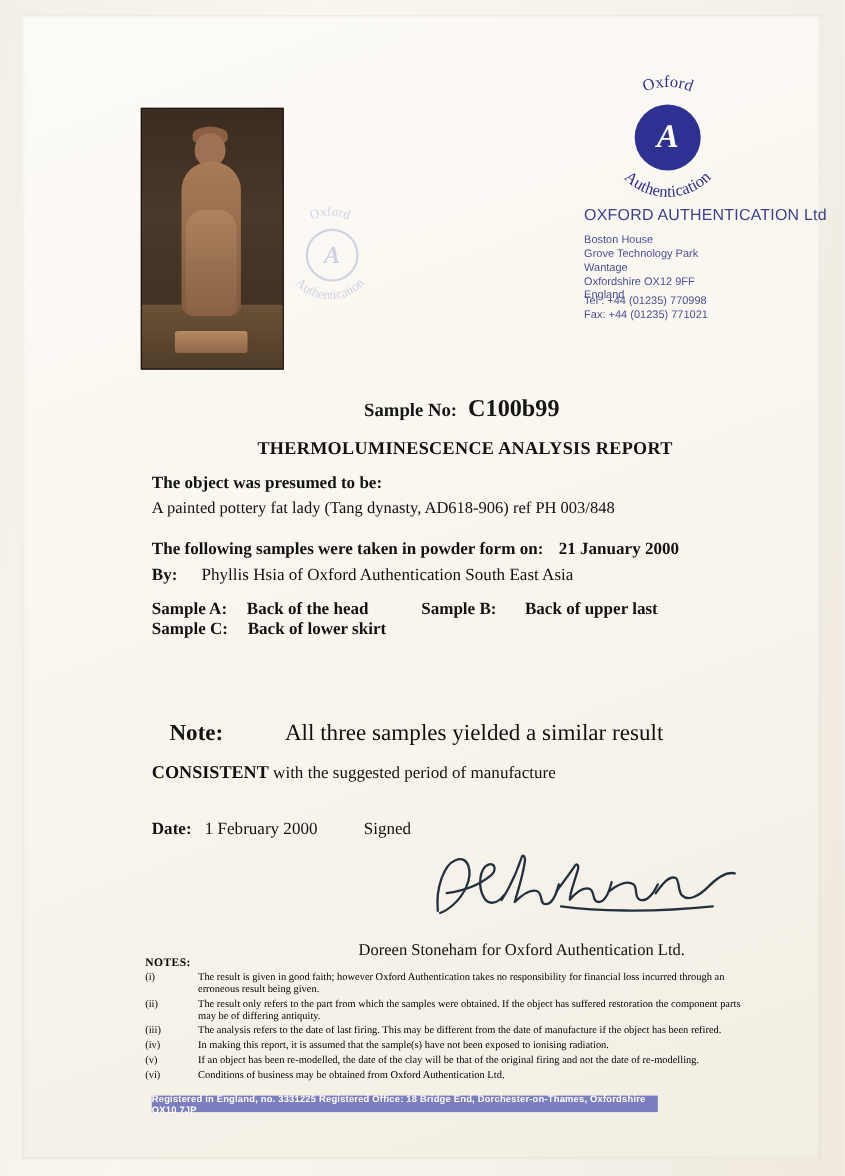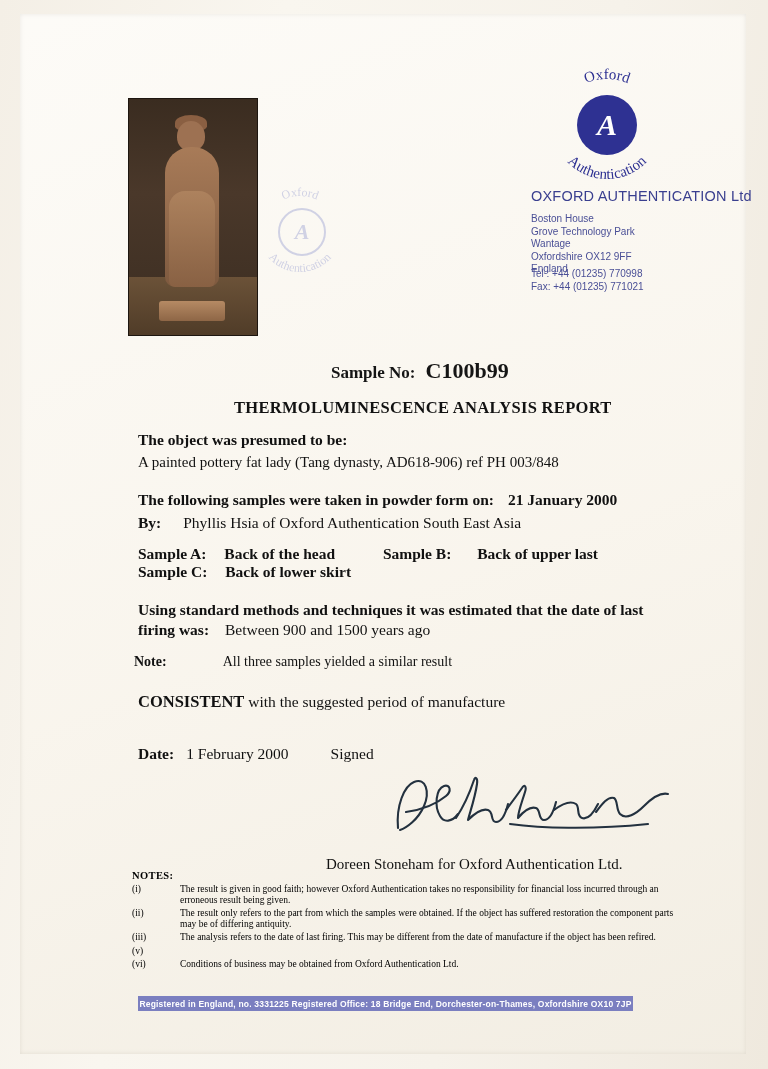--- a/index.html
+++ b/index.html
@@ -180,21 +180,21 @@
   .l1 { left: 118px; top: 417px; font-size: 15.5px; font-weight: bold; }
   .l2 { left: 118px; top: 440px; font-size: 15px; }
   .l3 { left: 118px; top: 477px; font-size: 15.5px; font-weight: bold; }
   .l3 .date { font-weight: bold; margin-left: 14px; }
   .l4 { left: 118px; top: 500px; font-size: 15.5px; font-weight: bold; }
   .l4 .who { font-weight: normal; margin-left: 22px; }
   .l5 { left: 118px; top: 531px; font-size: 15.5px; }
   .l6 { left: 118px; top: 549px; font-size: 15.5px; }
   .l7 { left: 118px; top: 586px; font-size: 15.5px; font-weight: bold; width: 530px; line-height: 20px;}
   .l7 .ans { font-weight: normal; }
-  .l8 { left: 114px; top: 640px; font-size: 14px; font-weight: bold; }
+  .l8 { left: 134px; top: 640px; font-size: 21px; font-weight: bold; }
   .l8 .ans { font-weight: normal; margin-left: 56px; }
   .l9 { left: 118px; top: 678px; font-size: 15.5px; }
   .l9 b { font-size: 16.5px; }
   .l10 { left: 118px; top: 731px; font-size: 15.5px; font-weight: bold; }
   .l10 .dv { font-weight: normal; margin-left: 12px; }
   .l10 .sg { font-weight: normal; margin-left: 42px; }
 
   .label-inline { font-weight: bold; }
   .val-inline { font-weight: bold; }
 
@@ -218,21 +218,21 @@
   .notes {
     position: absolute; left: 112px; top: 870px; width: 546px;
   }
   .note-row { display: flex; margin-bottom: 3px; }
   .note-num { width: 48px; flex: 0 0 48px; font-size: 9.5px; }
   .note-txt { font-size: 9.5px; line-height: 10.5px; }
 
   .footer-bar {
     position: absolute;
     left: 118px; top: 982px;
-    width: 495px; height: 15px;
+    width: 460px; height: 15px;
     background: #7b7fc0;
     color: #fff;
     font-family: "Liberation Sans", sans-serif;
     font-size: 8.5px;
     font-weight: bold;
     display: flex; align-items: center; justify-content: center;
     letter-spacing: .2px;
   }
 </style>
 </head>
@@ -321,24 +321,20 @@
       <span class="val-inline" style="margin-left:14px;">Back of the head</span>
       <span class="label-inline" style="margin-left:44px;">Sample B:</span>
       <span class="val-inline" style="margin-left:22px;">Back of upper last</span>
     </div>
 
     <div class="blk l6">
       <span class="label-inline">Sample C:</span>
       <span class="val-inline" style="margin-left:14px;">Back of lower skirt</span>
     </div>
 
-    <div class="blk l7">
-      <span>Using standard methods and techniques it was estimated that the date of last firing was:</span>
-      <span class="ans" style="margin-left:12px;">Between 900 and 1500 years ago</span>
-    </div>
 
     <div class="blk l8">
       <span>Note:</span><span class="ans">All three samples yielded a similar result</span>
     </div>
 
     <div class="blk l9">
       <b>CONSISTENT</b><span> with the suggested period of manufacture</span>
     </div>
 
     <div class="blk l10">
@@ -369,21 +365,26 @@
       </div>
       <div class="note-row">
         <div class="note-num">(ii)</div>
         <div class="note-txt">The result only refers to the part from which the samples were obtained.  If the object has suffered restoration the component parts may be of differing antiquity.</div>
       </div>
       <div class="note-row">
         <div class="note-num">(iii)</div>
         <div class="note-txt">The analysis refers to the date of last firing.  This may be different from the date of manufacture if the object has been refired.</div>
       </div>
       <div class="note-row">
+        <div class="note-num">(iv)</div>
+        <div class="note-txt">In making this report, it is assumed that the sample(s) have not been exposed to ionising radiation.</div>
+      </div>
+      <div class="note-row">
         <div class="note-num">(v)</div>
+        <div class="note-txt">If an object has been re-modelled, the date of the clay will be that of the original firing and not the date of re-modelling.</div>
       </div>
       <div class="note-row">
         <div class="note-num">(vi)</div>
         <div class="note-txt">Conditions of business may be obtained from Oxford Authentication Ltd.</div>
       </div>
     </div>
 
     <div class="footer-bar">Registered in England, no. 3331225   Registered Office: 18 Bridge End, Dorchester-on-Thames, Oxfordshire OX10 7JP</div>
   </div>
 </div>

